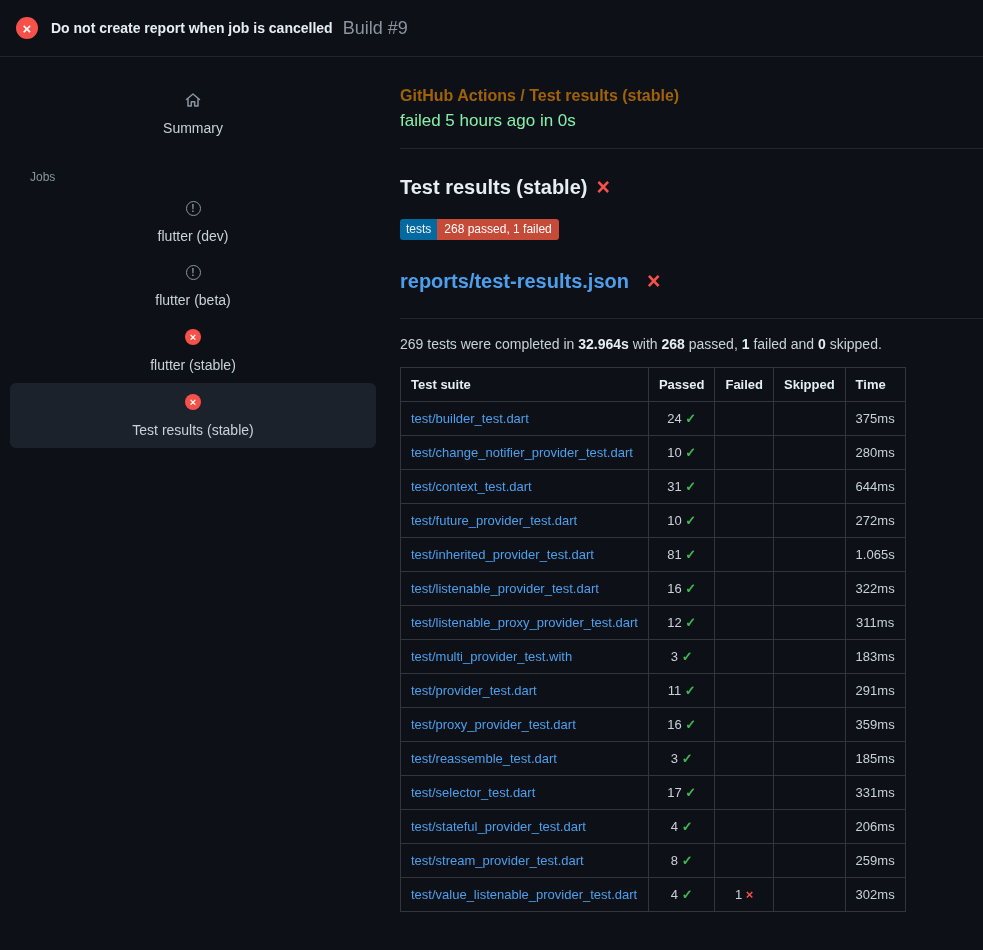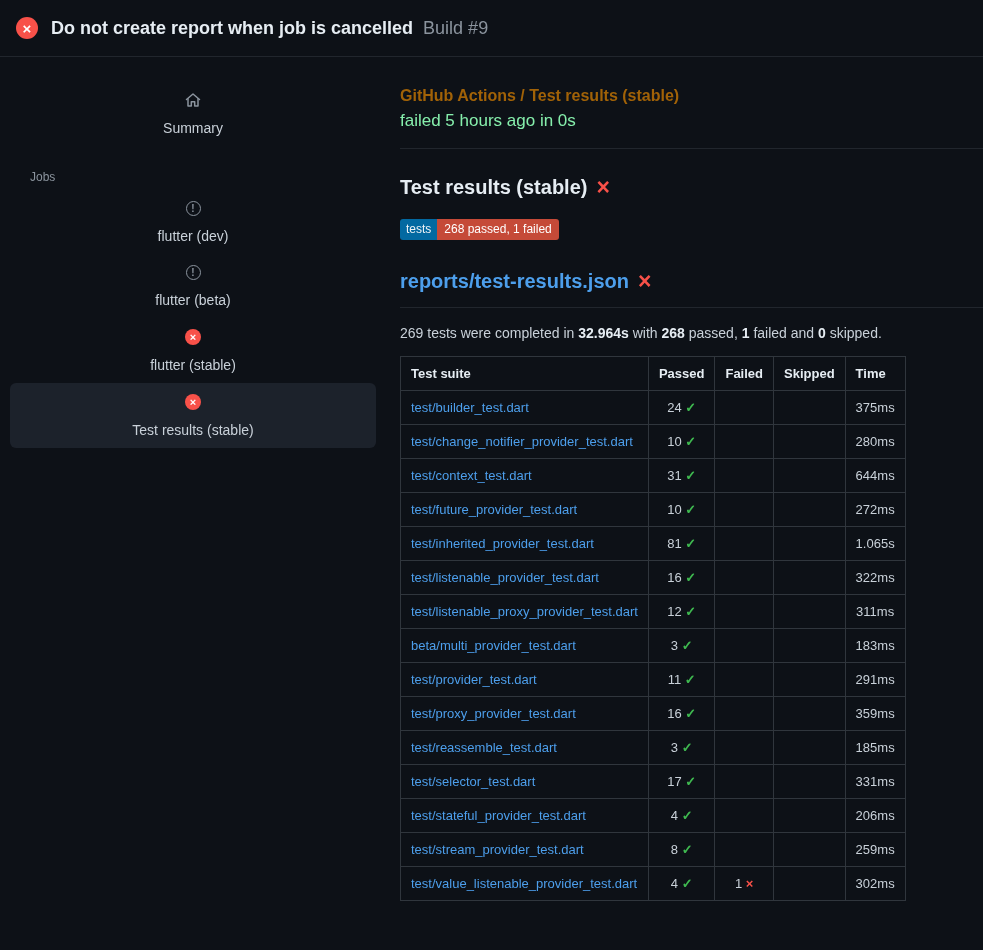--- a/index.html
+++ b/index.html
@@ -15,21 +15,21 @@
     display: flex; align-items: center; gap: 13px;
     padding: 14px 16px; border-bottom: 1px solid #21262d;
     height: 57px;
   }
   .x-circle-big {
     width: 22px; height: 22px; border-radius: 50%;
     background: #f85149; color: #fff;
     display: inline-flex; align-items: center; justify-content: center;
     font-weight: 700; font-size: 15px; line-height: 1; flex: 0 0 auto;
   }
-  .run-title { font-size: 18px; font-weight: 700; color: #e6edf3; }
+  .run-title { font-size: 14px; font-weight: 700; color: #e6edf3; }
   .run-build { font-size: 18px; color: #8b949e; margin-left: -3px; }
 
   
   .layout { display: flex; }
   .sidebar { width: 392px; flex: 0 0 auto; padding: 24px 16px 0 10px; }
   .main { flex: 1 1 auto; padding: 30px 0 0 8px; }
 
   
   .side-item {
     display: flex; align-items: center; gap: 13px;
@@ -69,23 +69,23 @@
   }
 
   .badge {
     display: inline-flex; margin-top: 20px; font-size: 12px;
     border-radius: 3px; overflow: hidden; line-height: 1;
   }
   .badge-label { background: #0369a1; color: #f0f3f6; padding: 4px 6px 5px; }
   .badge-value { background: #c54a38; color: #fff; padding: 4px 7px 5px; }
 
   .report-heading {
-    margin-top: 30px; padding-bottom: 14px;
+    margin-top: 30px; padding-bottom: 25px;
     border-bottom: 1px solid #21262d;
-    display: flex; align-items: center; gap: 9px;
+    display: flex; align-items: center; gap: 18px;
     font-size: 20px; font-weight: 600;
   }
   .report-link { color: #4d9fec; text-decoration: none; }
 
   .summary-line { margin-top: 17px; font-size: 14px; color: #c9d1d9; }
   .summary-line b { color: #e6edf3; }
 
   
   table.results {
     margin-top: 15px; border-collapse: collapse;
@@ -231,21 +231,21 @@
             <td class="cell-num">322ms</td>
           </tr>
           <tr>
             <td class="cell-suite"><a href="#" class="suite-link">test/listenable_proxy_provider_test.dart</a></td>
             <td class="cell-num">12 <span class="check">✓</span></td>
             <td class="cell-center"></td>
             <td class="cell-center"></td>
             <td class="cell-num">311ms</td>
           </tr>
           <tr>
-            <td class="cell-suite"><a href="#" class="suite-link">beta/multi_provider_test.dart</a></td>
+            <td class="cell-suite"><a href="#" class="suite-link">test/multi_provider_test.with</a></td>
             <td class="cell-num">3 <span class="check">✓</span></td>
             <td class="cell-center"></td>
             <td class="cell-center"></td>
             <td class="cell-num">183ms</td>
           </tr>
           <tr>
             <td class="cell-suite"><a href="#" class="suite-link">test/provider_test.dart</a></td>
             <td class="cell-num">11 <span class="check">✓</span></td>
             <td class="cell-center"></td>
             <td class="cell-center"></td>

